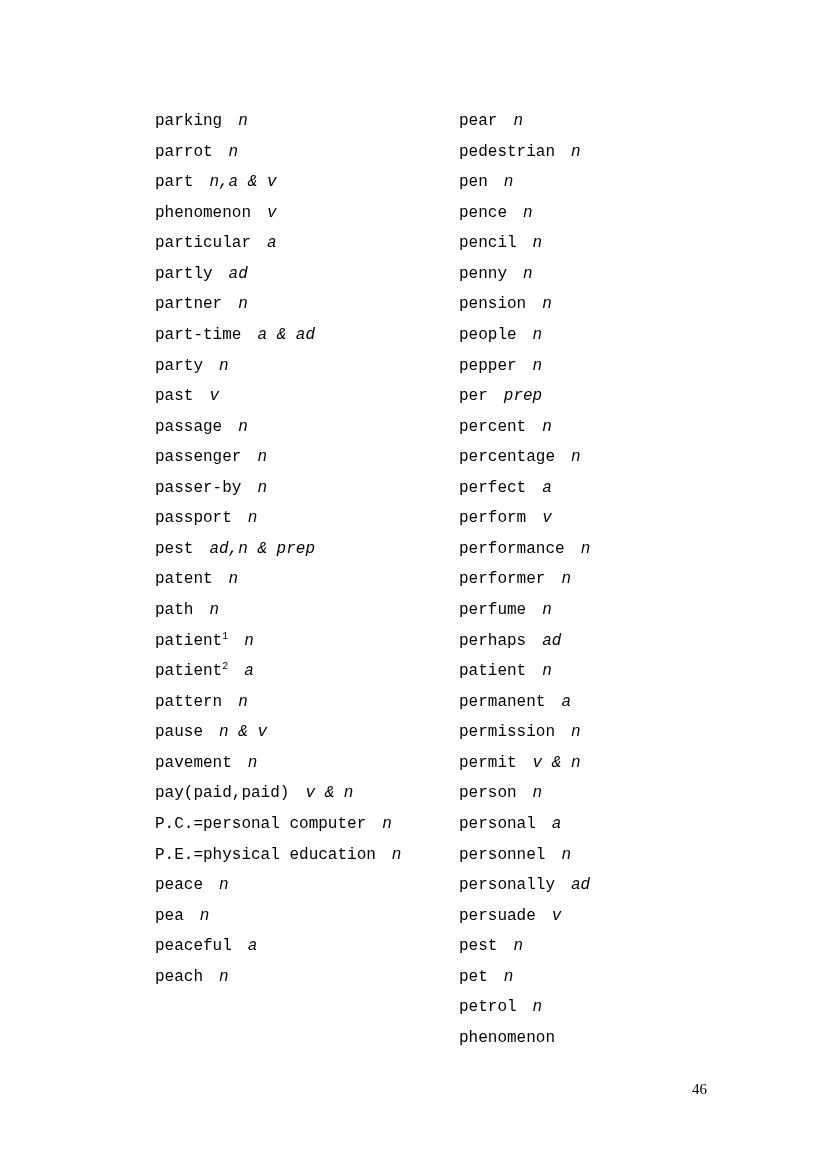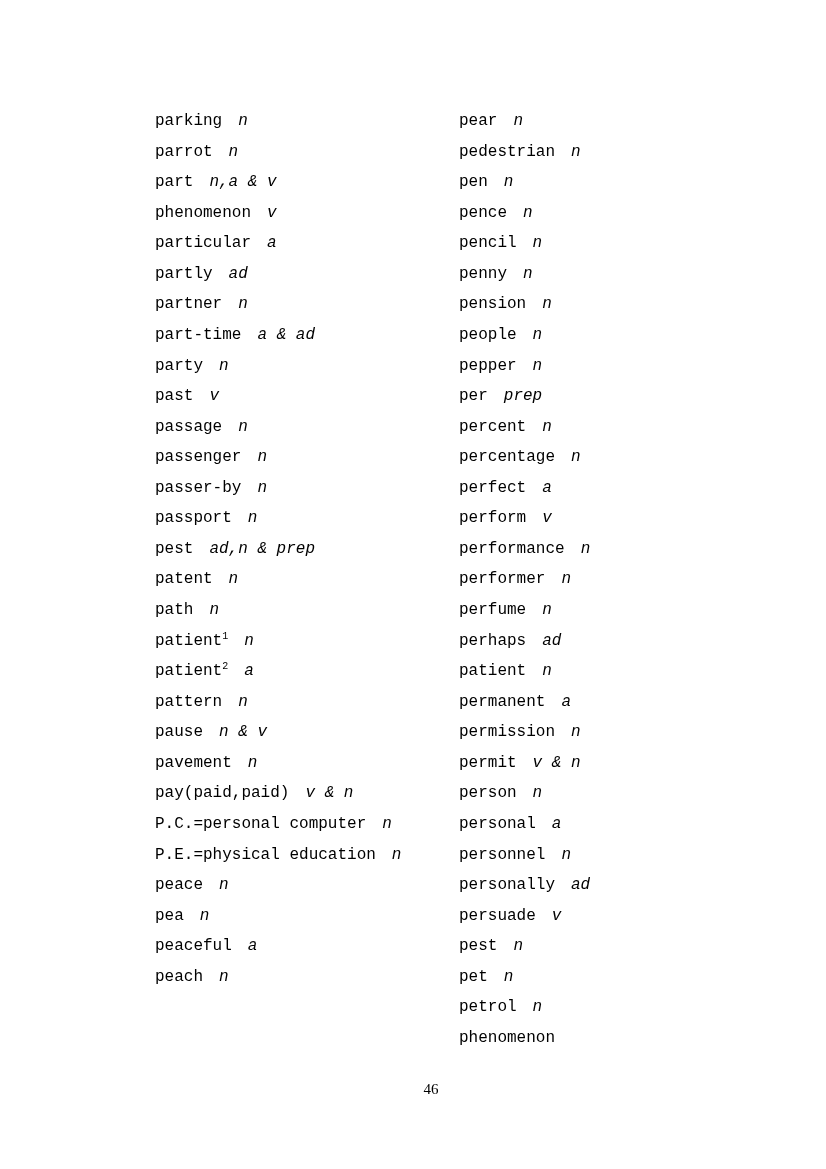--- a/index.html
+++ b/index.html
@@ -46,21 +46,21 @@
   }
   .pos {
     font-style: italic;
     margin-left: 16px;
   }
   .page-number {
     position: absolute;
     top: 1081px;
     left: 155px;
     width: 552px;
-    text-align: center;
+    text-align: right;
     font-size: 15px;
     line-height: 17px;
   }
 </style>
 </head>
 <body>
 
 <div class="page">
   <div class="col col-left" id="col-left">
       <div class="entry"><span class="word">parking</span><span class="pos">n</span></div>

